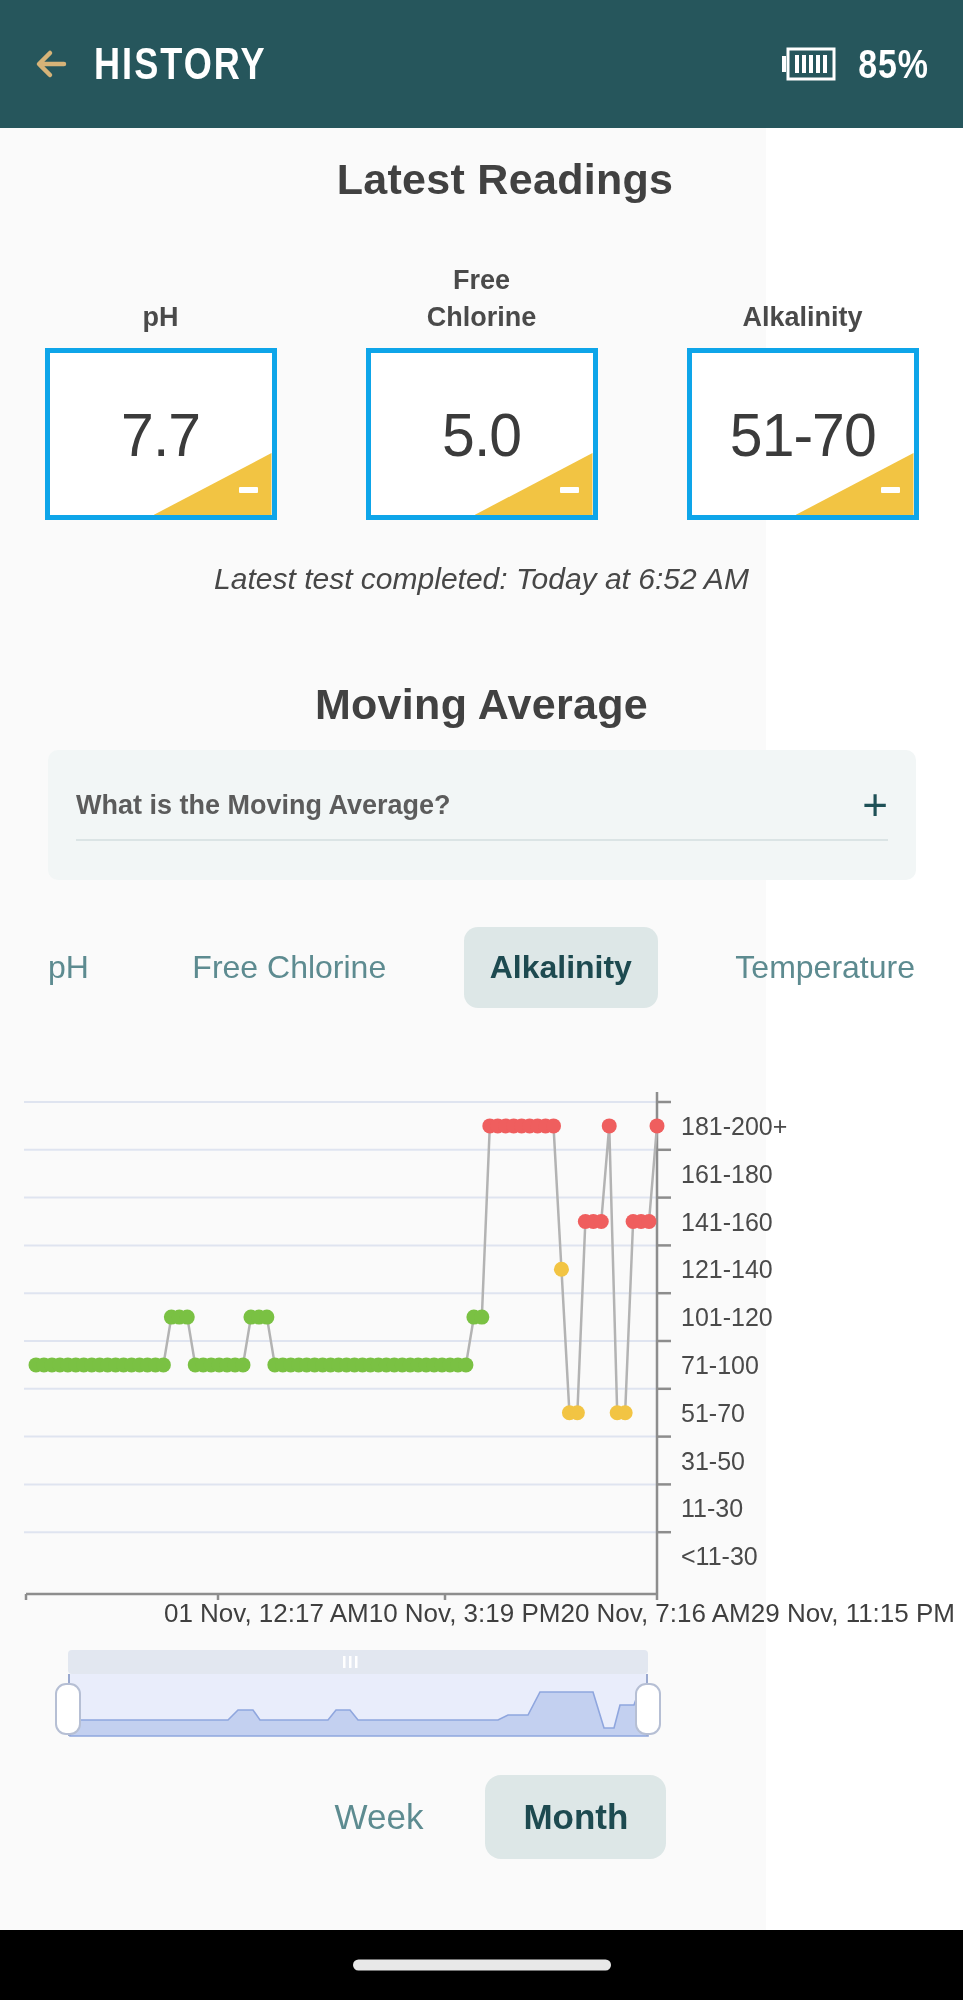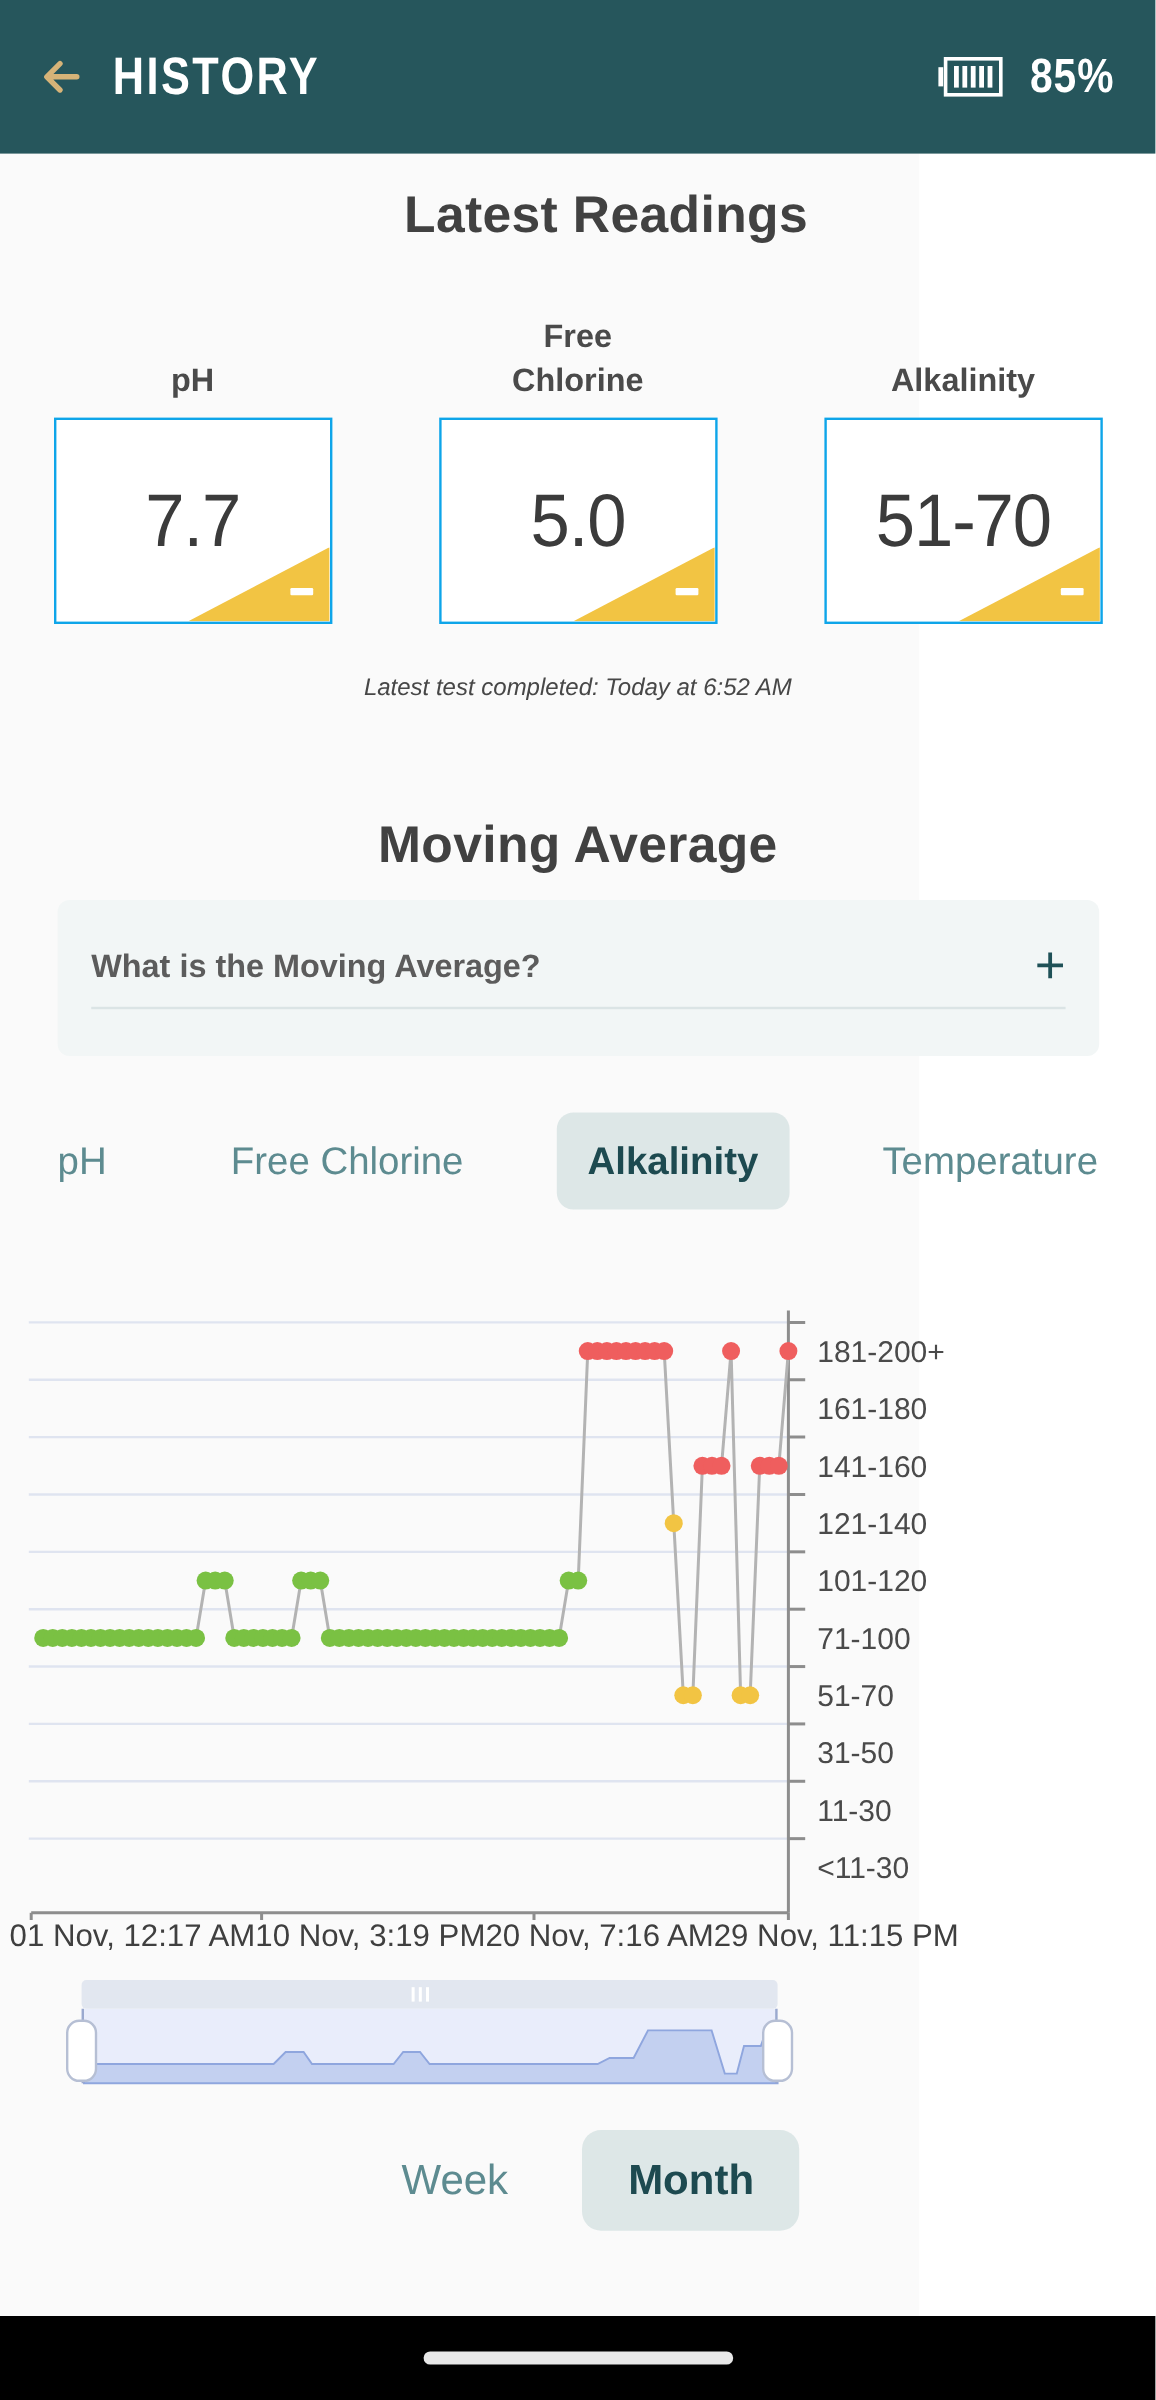--- a/index.html
+++ b/index.html
@@ -40,41 +40,41 @@
     position:absolute; top:250px; left:0; width:963px; height:270px;
     display:flex; justify-content:space-around; align-items:flex-end;
   }
   .card-wrap { width:240px; display:flex; flex-direction:column; align-items:center; }
   .card-label {
     color:#4a4a4a; font-size:27px; line-height:37px; text-align:center;
     margin-bottom:12px; font-weight:700;
   }
   .card {
     position:relative; width:232px; height:172px; background:#ffffff;
-    border:2px solid #0ea5e9; overflow:hidden;
+    border:5px solid #0ea5e9; overflow:hidden;
     display:flex; align-items:center; justify-content:center;
   }
   .card-value {
     font-size:62px; color:#3b3b3b; font-weight:400; letter-spacing:-1px;
     font-family:"Liberation Sans Narrow","Liberation Sans",sans-serif;
     transform: scaleX(0.95);
   }
   .card-fold {
     position:absolute; right:0; bottom:0; width:118px; height:62px;
     background:#f2c443;
     clip-path: polygon(100% 0, 100% 100%, 0 100%);
   }
   .card-fold-dash {
     position:absolute; right:14px; bottom:22px; width:19px; height:6px;
     background:#ffffff; border-radius:1px;
   }
 
   .latest-test {
     position:absolute; top:562px; left:0; width:963px; text-align:center;
-    font-style:italic; font-size:20px; color:#474747;
+    font-style:italic; font-size:30px; color:#474747;
     font-family:"Liberation Sans Narrow","Liberation Sans",sans-serif;
   }
 
   
   #moving-average-title { position:absolute; top:680px; left:0; width:963px; font-size:43px; }
 
   .accordion {
     position:absolute; top:750px; left:48px; width:868px; height:130px;
     background:#f2f6f6; border-radius:10px; padding:0 28px;
     display:flex; flex-direction:column; justify-content:center;
@@ -98,21 +98,21 @@
     white-space:nowrap; cursor:pointer;
   }
   .tab.active { background:#dde7e7; color:#1d4a50; font-weight:bold; }
 
   
   .chart-area { position:absolute; top:1080px; left:0; width:963px; height:520px; }
   .chart-svg { display:block; }
 
   .xaxis-labels {
     position:absolute; top:1598px; left:0; width:963px;
-    display:flex; justify-content:flex-start; padding:0 8px;
+    display:flex; justify-content:flex-end; padding:0 8px;
   }
   .xtick { font-size:26px; color:#3f3f3f;
     font-family:"Liberation Sans Narrow","Liberation Sans",sans-serif; white-space:nowrap; }
 
   
   .range-selector { position:absolute; top:1650px; left:48px; width:620px; height:88px; }
 
   
   .period-row {
     position:absolute; top:1775px; left:0; width:963px;

